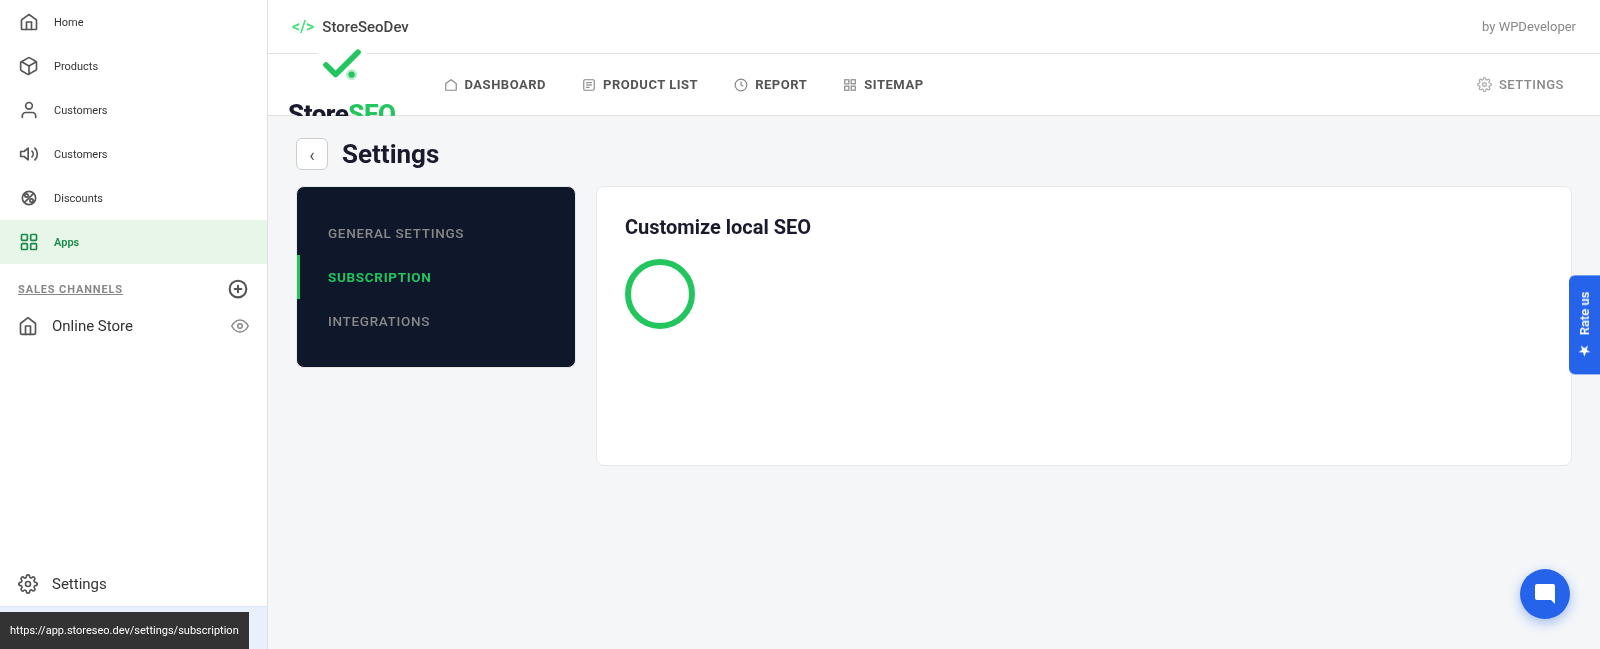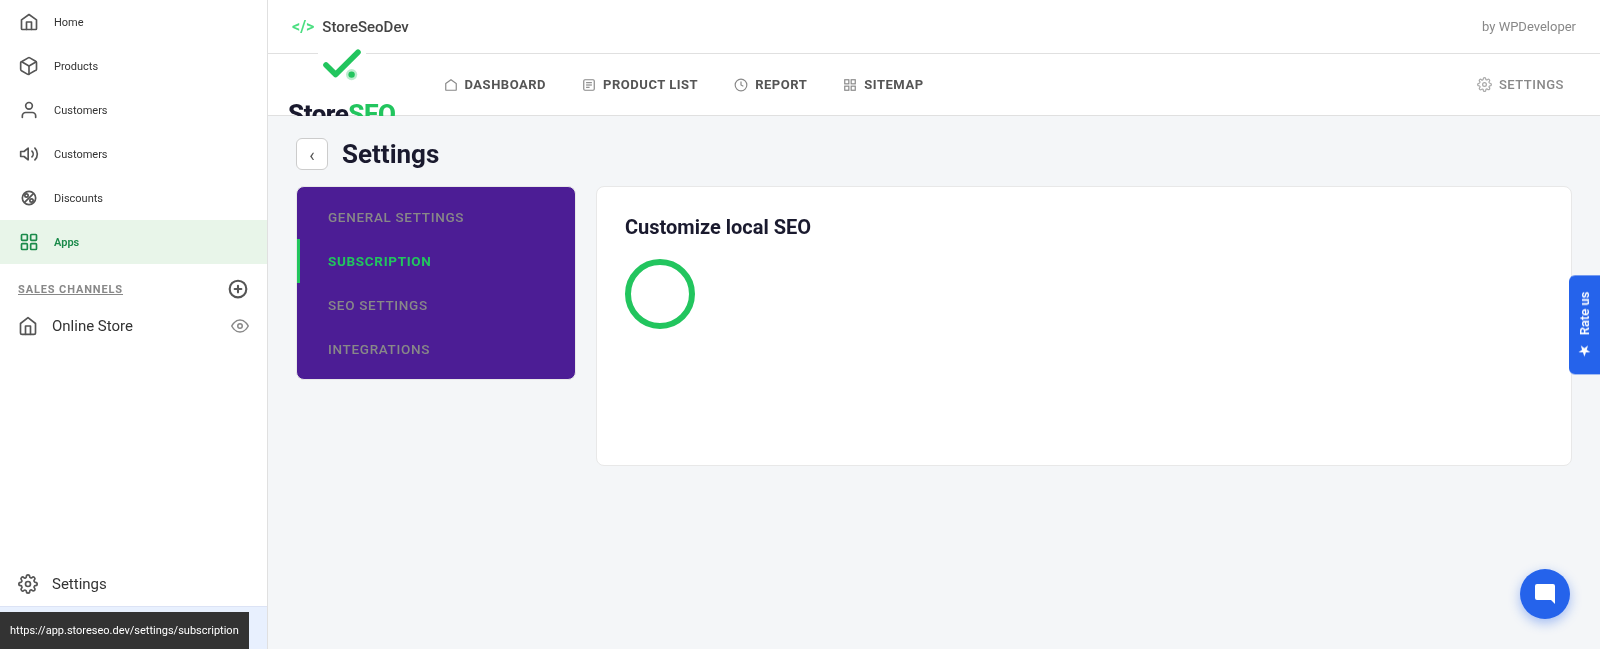--- a/index.html
+++ b/index.html
@@ -244,24 +244,24 @@
       display: flex;
       gap: 0;
       flex: 1;
       padding: 0 28px 0 28px;
     }
 
     
     .settings-sidebar {
       width: 280px;
       min-width: 280px;
-      background: #4c1d95;
+      background: #0f172a;
       border-radius: 8px;
       border: 1px solid #e8e8e8;
-      padding: 8px 0;
+      padding: 24px 0;
       height: fit-content;
       margin-right: 0;
     }
     .settings-sidebar-item {
       padding: 14px 28px;
       font-size: 13.5px;
       font-weight: 500;
       color: #888;
       cursor: pointer;
       letter-spacing: 0.05em;
@@ -558,21 +558,20 @@
           <span style="font-size:18px;color:#555;">‹</span>
         </div>
         <h1 class="settings-title">Settings</h1>
       </div>
 
       <div class="settings-body">
 
         <div class="settings-sidebar">
           <div class="settings-sidebar-item">GENERAL SETTINGS</div>
           <div class="settings-sidebar-item active">SUBSCRIPTION</div>
-          <div class="settings-sidebar-item">SEO SETTINGS</div>
           <div class="settings-sidebar-item">INTEGRATIONS</div>
         </div>
 
         <div class="settings-panel">
           <div class="settings-panel-title">Customize local SEO</div>
           <div class="green-circle-partial"></div>
         </div>
       </div>
     </div>
   </div>

